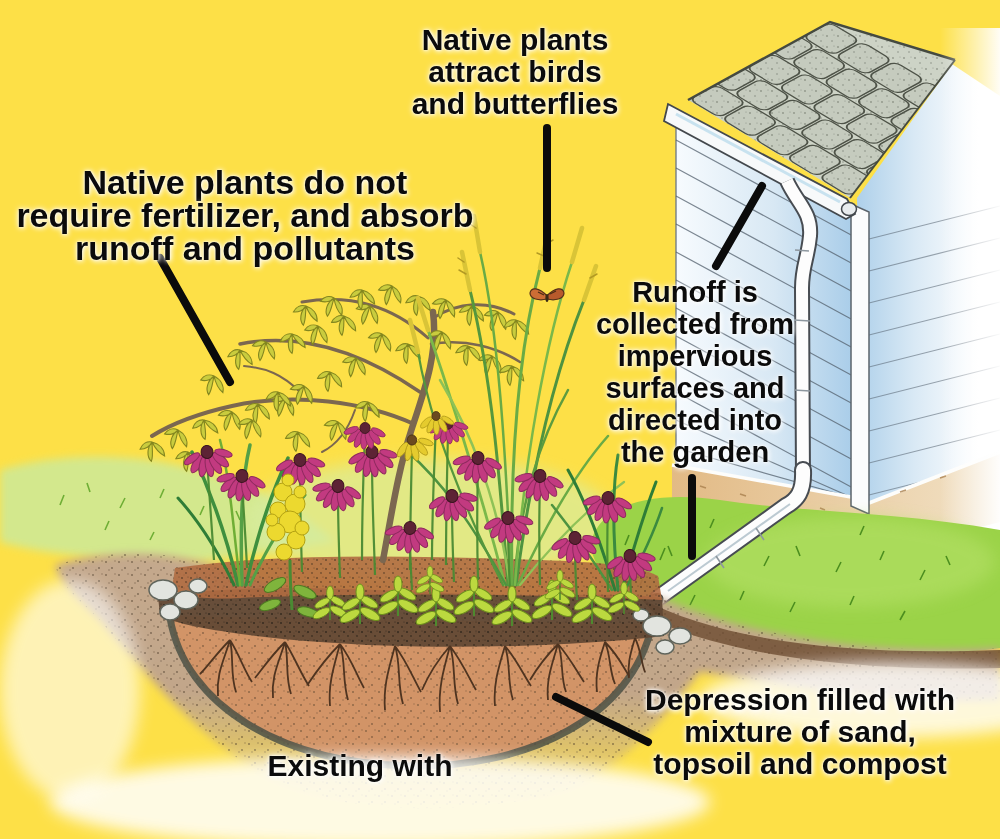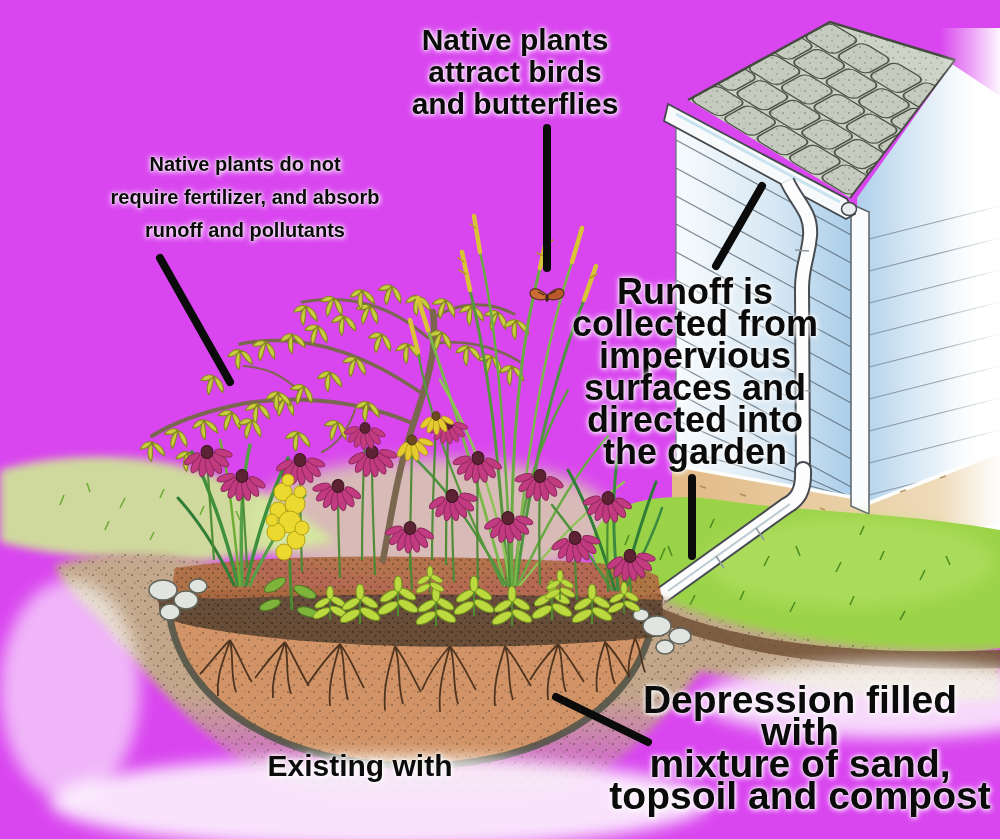--- a/index.html
+++ b/index.html
@@ -1,25 +1,25 @@
 <!DOCTYPE html>
 <html><head>
 <meta charset="utf-8">
 <style>
   html,body{margin:0;padding:0;background:#fff;}
-  #page{position:relative;width:1000px;height:839px;background:#d946ef;overflow:hidden;
+  #page{position:relative;width:1000px;height:839px;background:#fde047;overflow:hidden;
         font-family:"Liberation Sans","DejaVu Sans",sans-serif;}
   #art{position:absolute;left:0;top:0;}
   .lbl{position:absolute;font-weight:bold;color:#0b0b0b;text-align:center;
        white-space:pre-line;
        text-shadow:0 0 2px #fff,0 0 6px rgba(255,255,255,.9),1px 1px 5px rgba(255,255,255,.85);}
   #lbl-attract   {left:355px;top:24px; width:320px;font-size:30px;line-height:32px;}
-  #lbl-fertilizer{left:10px; top:148px;width:470px;font-size:20px;line-height:33px;}
-  #lbl-runoff    {left:564px;top:276px;width:262px;font-size:36px;line-height:32px;}
-  #lbl-depression{left:608px;top:684px;width:384px;font-size:39px;line-height:32px;}
+  #lbl-fertilizer{left:10px; top:166px;width:470px;font-size:34px;line-height:33px;}
+  #lbl-runoff    {left:564px;top:276px;width:262px;font-size:29px;line-height:32px;}
+  #lbl-depression{left:608px;top:684px;width:384px;font-size:30px;line-height:32px;}
   #lbl-existing  {left:255px;top:750px;width:210px;font-size:30px;line-height:32px;}
 </style>
 </head>
 <body>
 
 <div id="page">
 <svg id="art" width="1000" height="839" viewBox="0 0 1000 839">
   <defs>
     <linearGradient id="wallL" x1="0" y1="0" x2="1" y2="0">
       <stop offset="0" stop-color="#f7fbfe"></stop>

